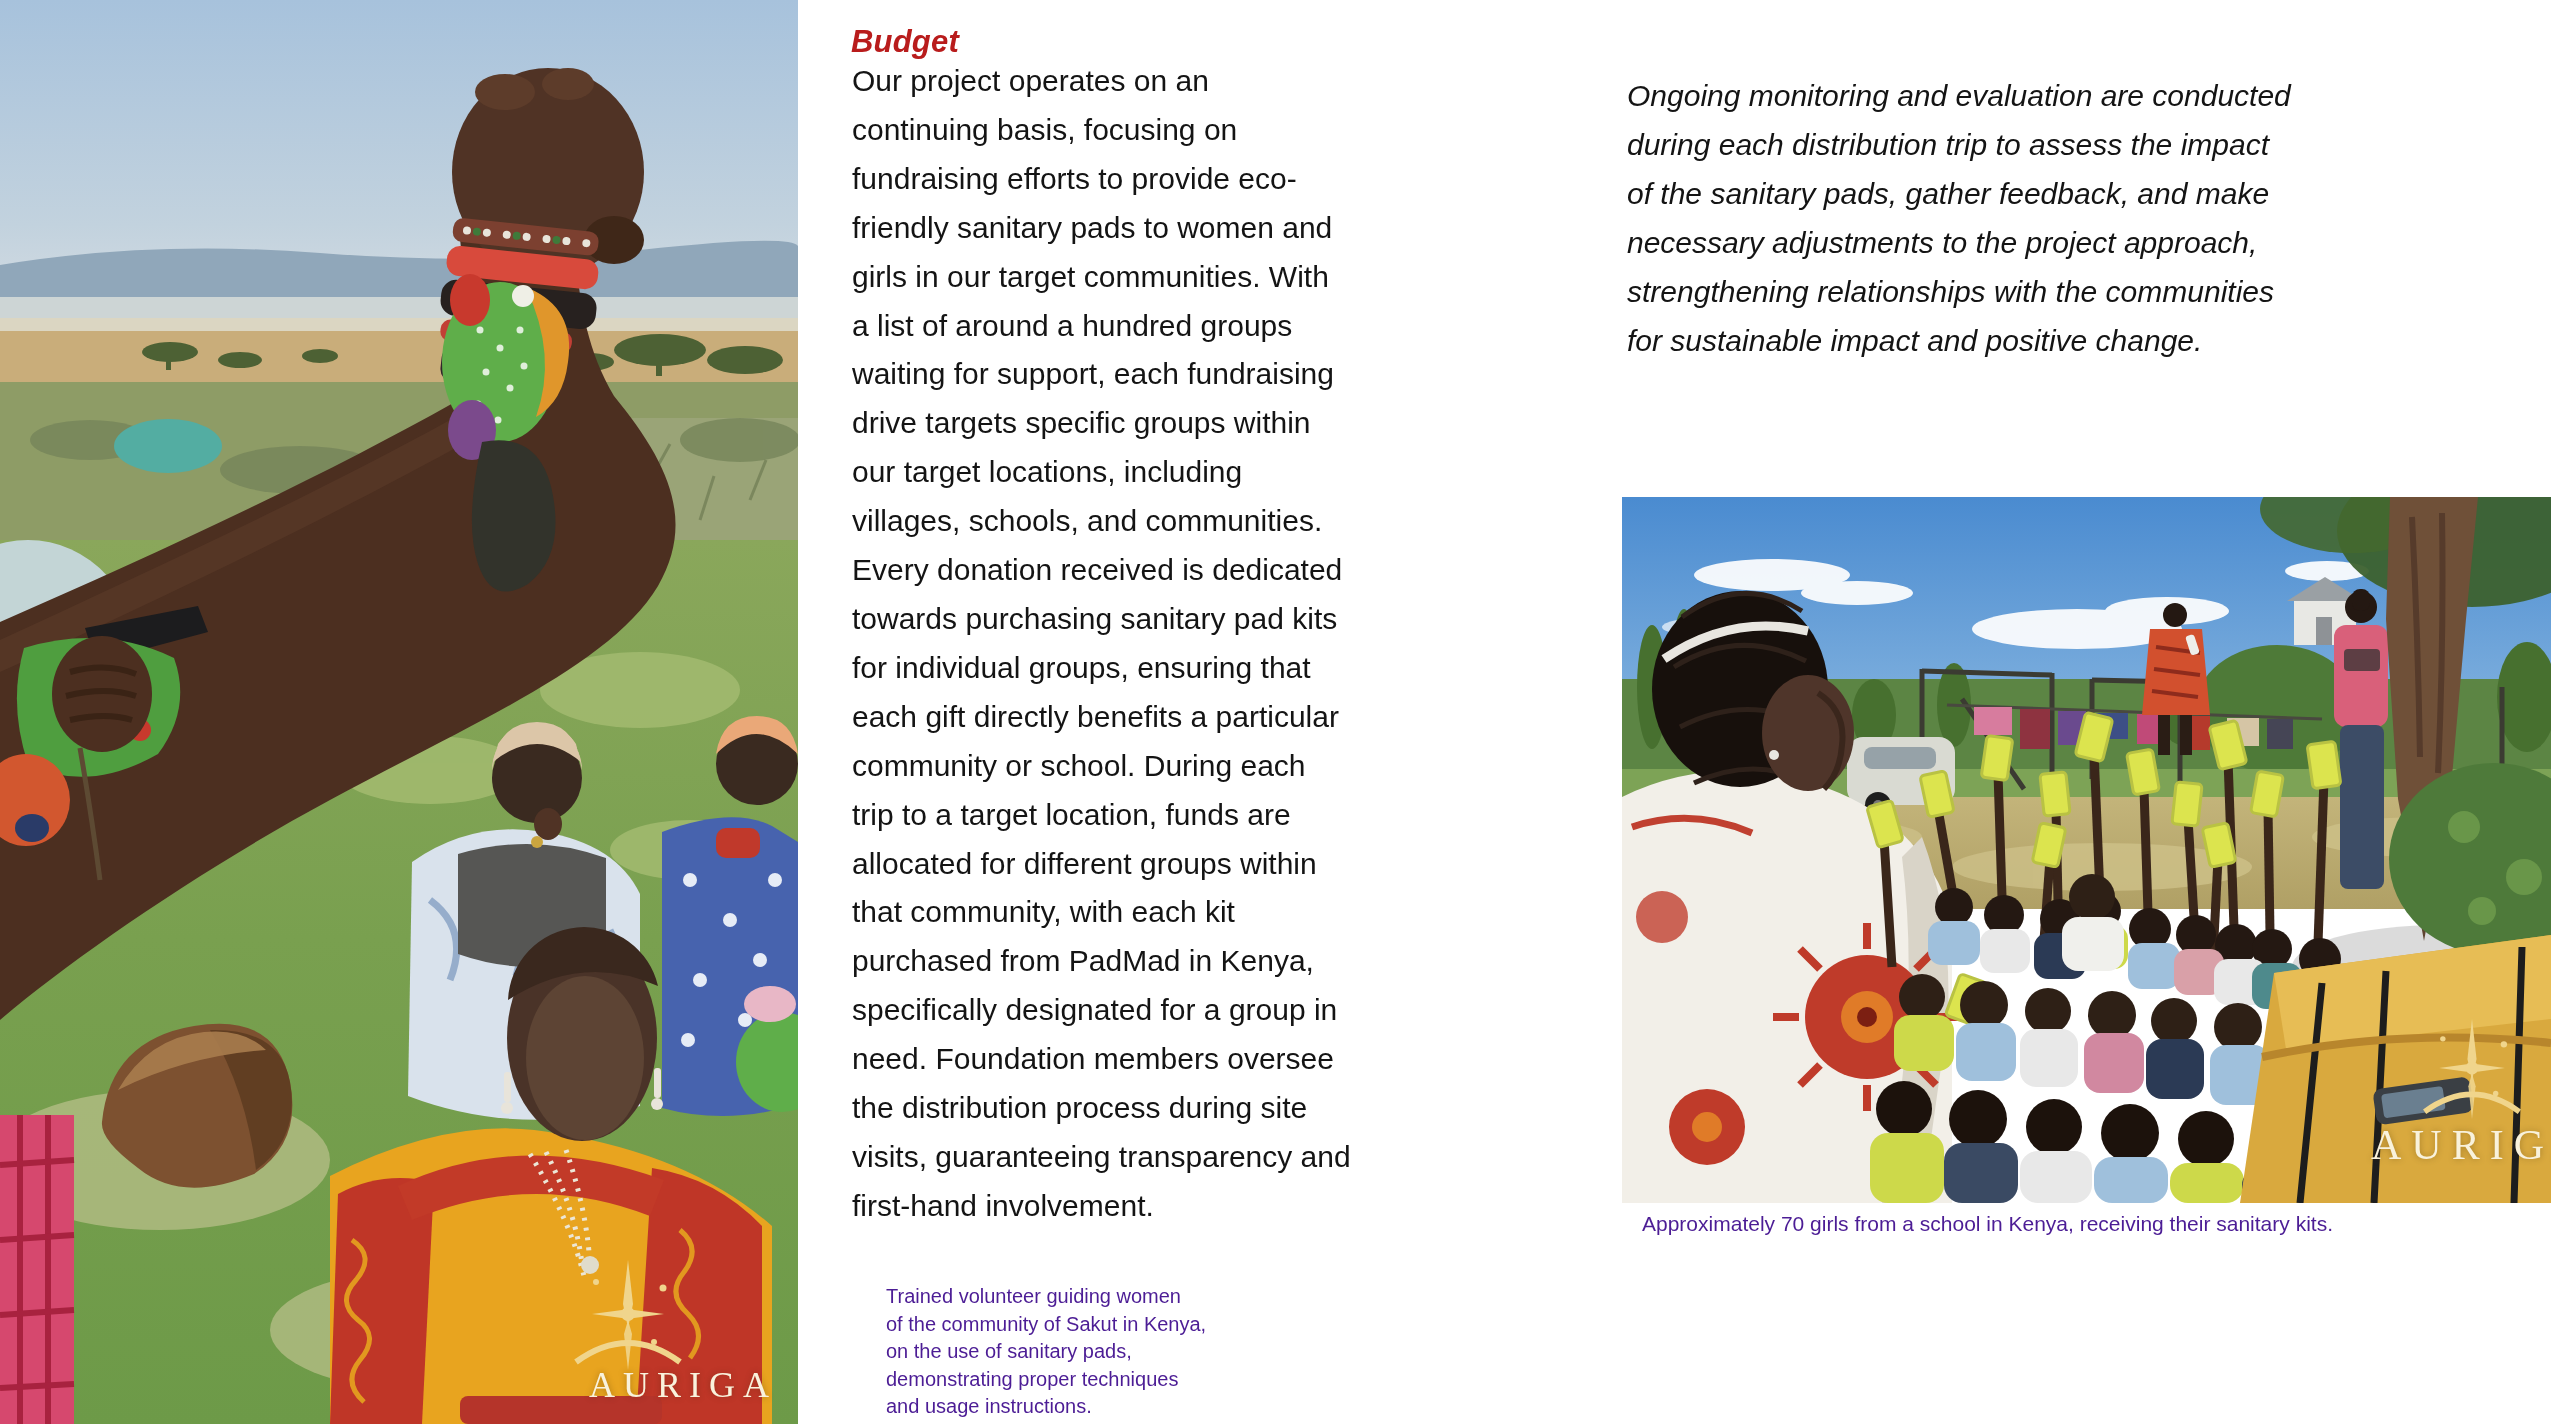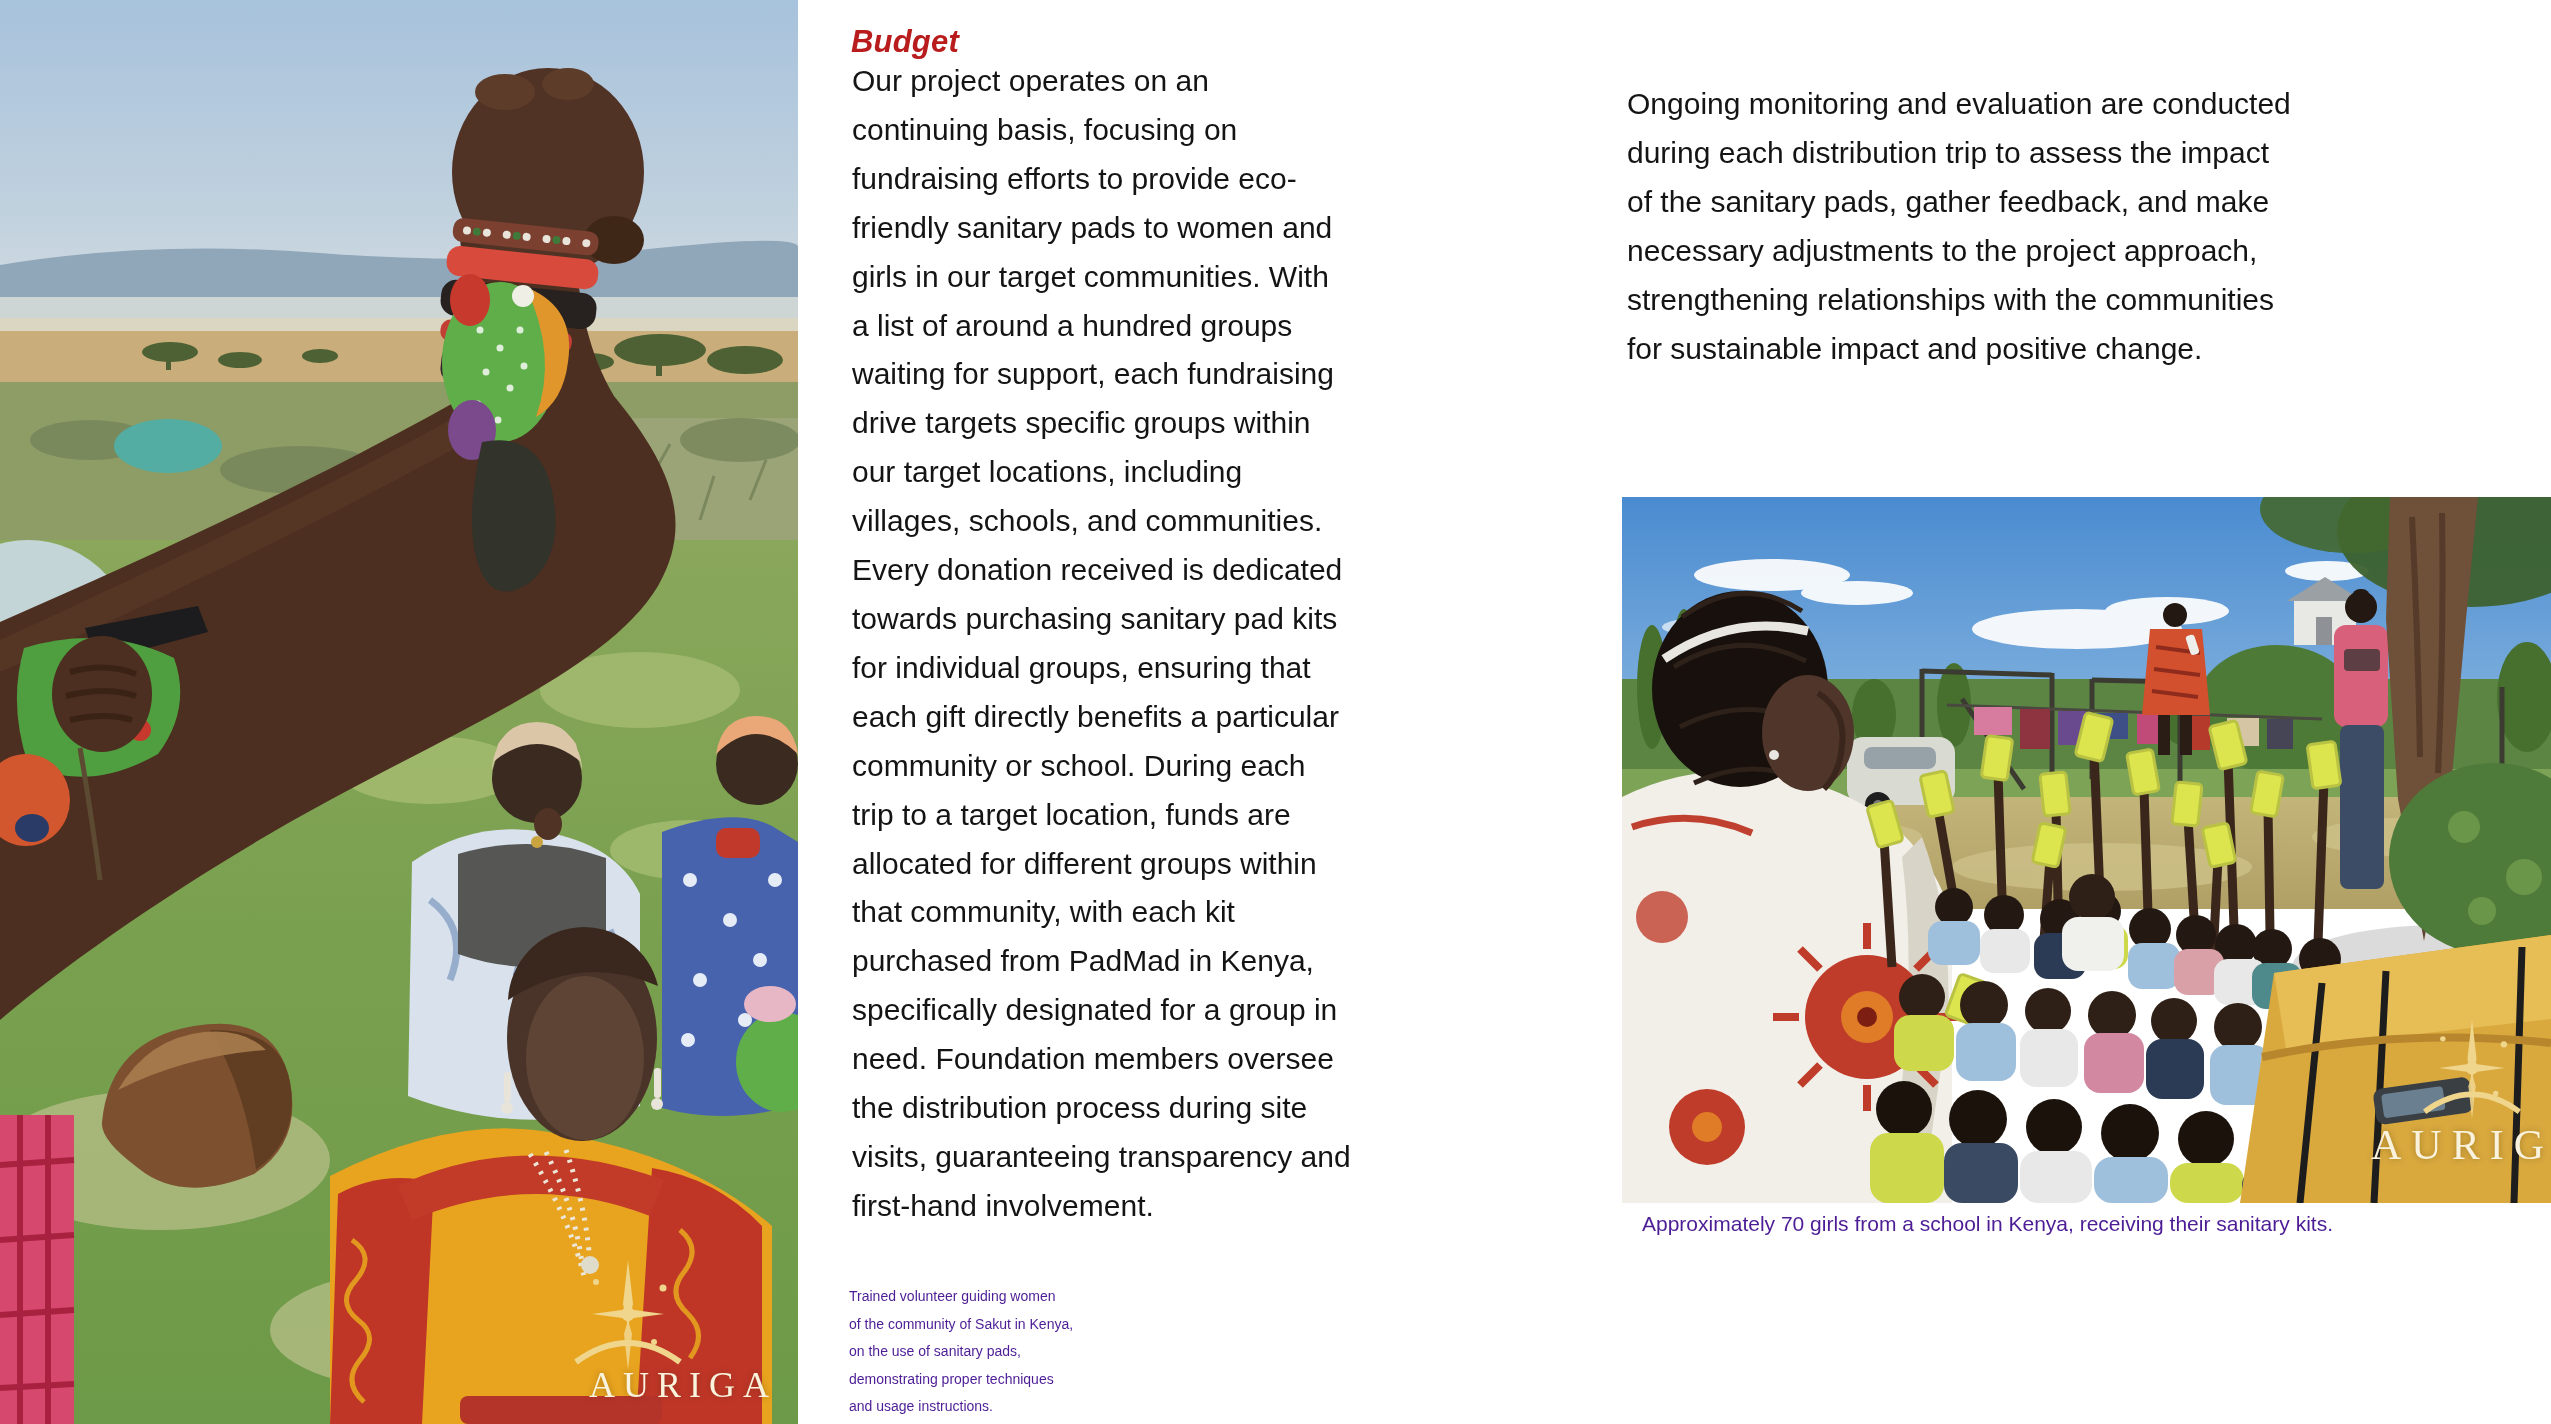--- a/index.html
+++ b/index.html
@@ -8,24 +8,24 @@
 
   .photo{position:absolute;overflow:hidden;}
   .photo svg{display:block;}
   .photo-left{left:0;top:0;width:798px;height:1424px;}
   .photo-right{left:1622px;top:497px;width:929px;height:706px;}
 
   .h-budget{position:absolute;left:851px;top:24px;width:400px;
     font-size:31px;font-style:italic;font-weight:700;color:#b91c1c;letter-spacing:.2px;}
   .para{position:absolute;color:#141414;font-size:30px;line-height:48.9px;white-space:pre-line;}
   .para-mid{left:852px;top:57px;width:680px;}
-  .para-right{left:1627px;top:80px;width:920px;}
+  .para-right{left:1627px;top:72px;width:920px;font-style:italic;}
 
   .cap{position:absolute;color:#4c1d95;white-space:pre-line;}
-  .cap-mid{left:849px;top:1283px;width:420px;font-size:14px;line-height:27.6px;}
+  .cap-mid{left:886px;top:1283px;width:420px;font-size:20px;line-height:27.6px;}
   .cap-right{left:1642px;top:1210px;width:900px;font-size:21px;line-height:28px;}
 
   .wm{position:absolute;text-align:center;pointer-events:none;}
   .wm-text{font-family:"Liberation Serif",serif;color:#f9f2dc;letter-spacing:8px;
     text-shadow:0 0 6px rgba(60,40,0,.35);}
   .wm-left{left:568px;top:1258px;width:230px;}
   .wm-left .wm-text{font-size:36px;margin-top:-6px;}
   .wm-right{left:735px;top:520px;width:260px;}
   .wm-right .wm-text{font-size:42px;letter-spacing:10px;margin-top:2px;text-align:left;padding-left:14px;}
 </style>

